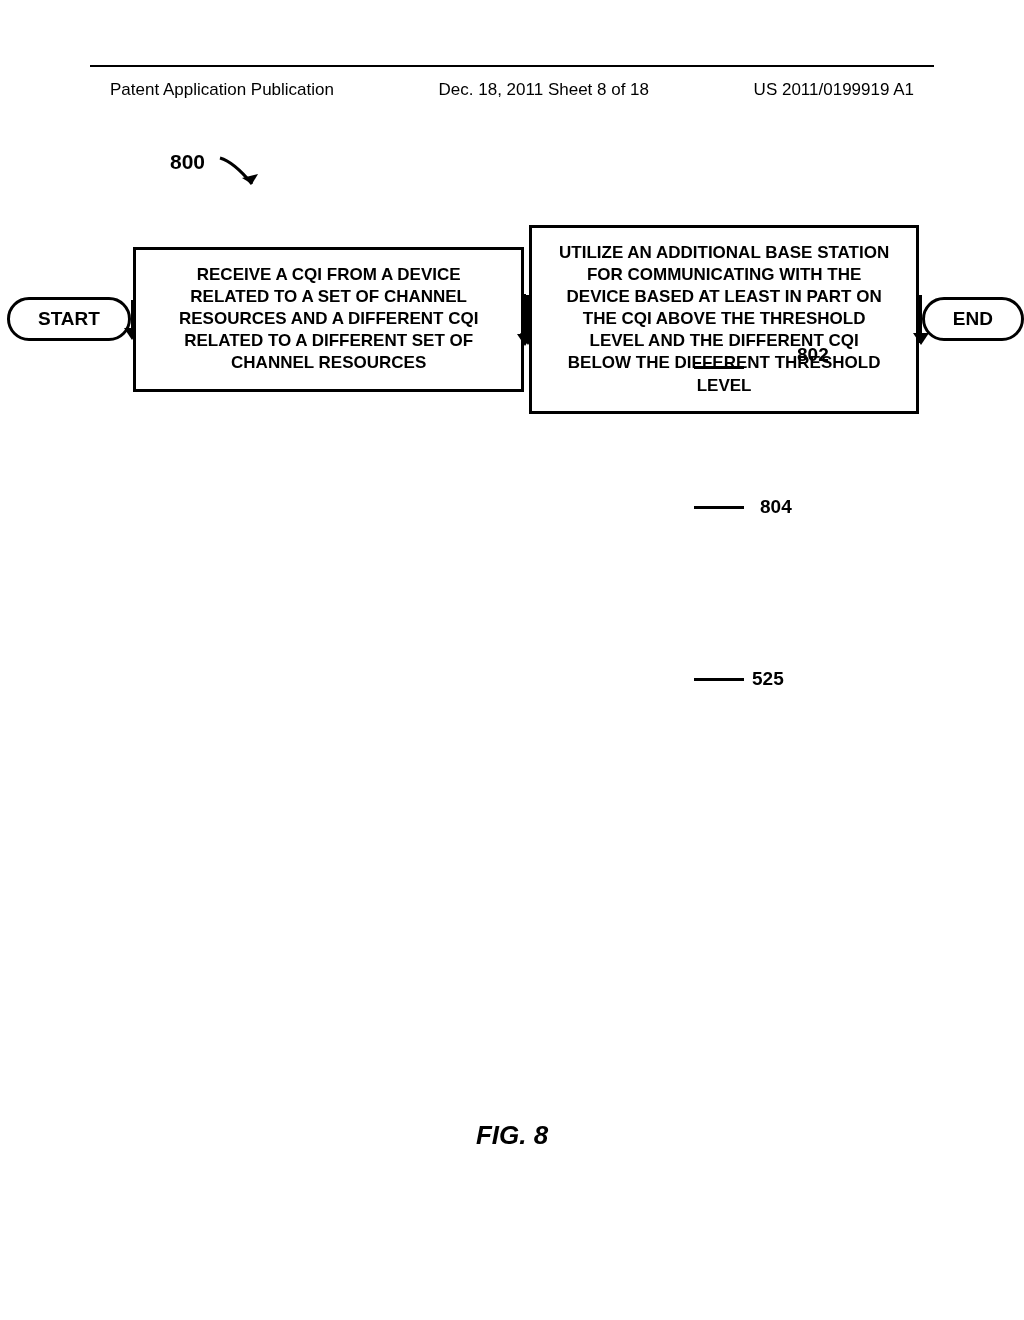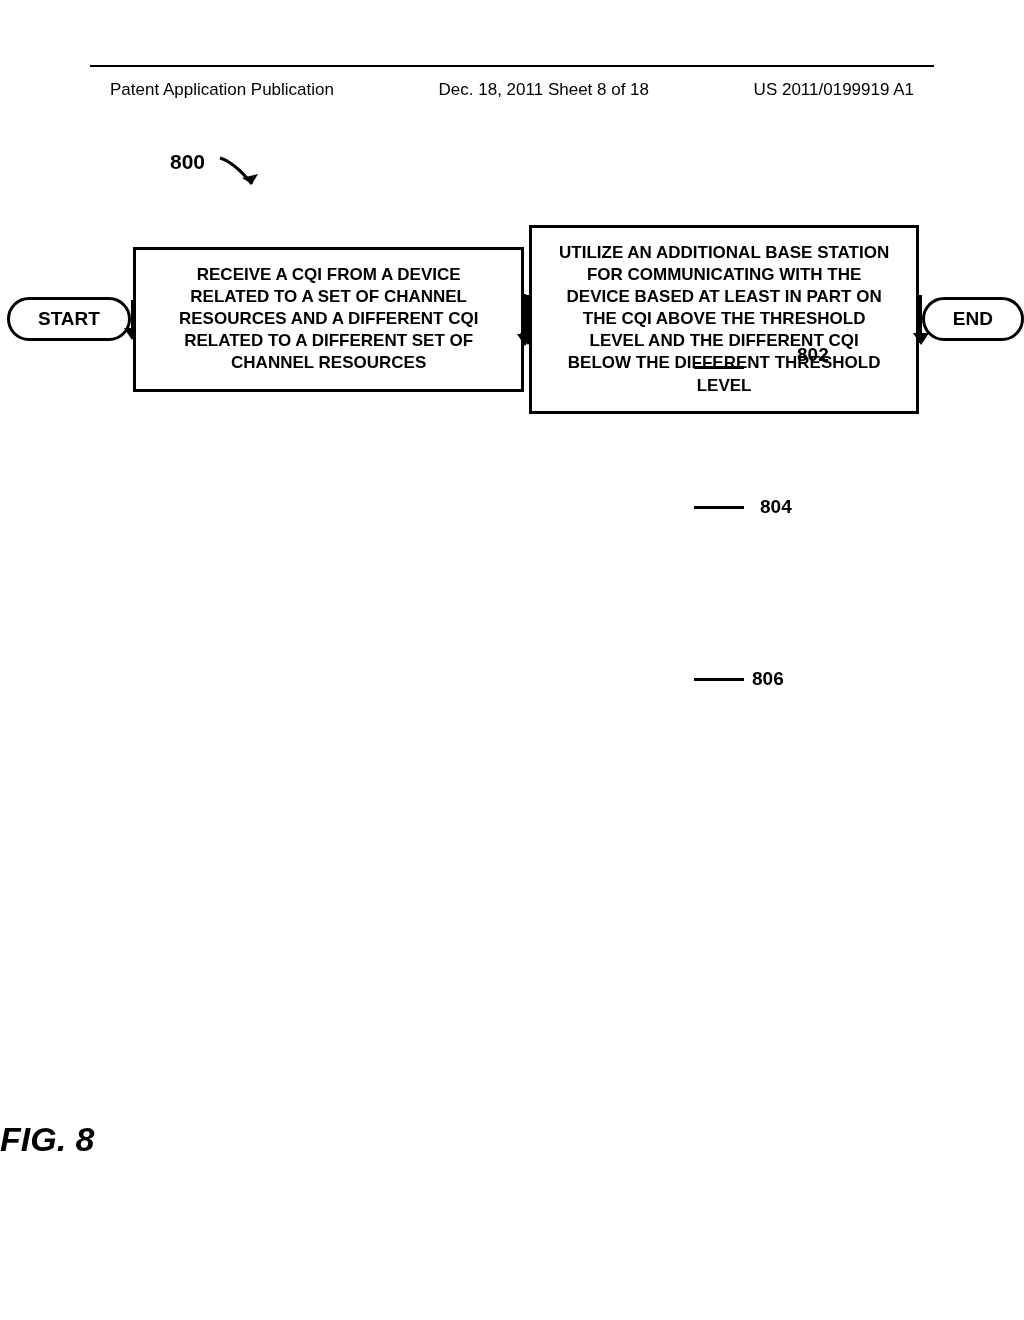--- a/index.html
+++ b/index.html
@@ -104,23 +104,24 @@
     .callout-line {
       position: absolute;
       height: 3px;
       background: black;
     }
     .figure-caption {
       position: absolute;
       top: 1120px;
       left: 0;
       right: 0;
+      text-align: center;
       font-weight: bold;
       font-style: italic;
-      font-size: 34px;
+      font-size: 26px;
     }
   </style>
 </head>
 <body>
 
 <div class="topline"></div>
 
 <div class="header">
   <span class="header-left">Patent Application Publication</span>
   <span class="header-center">Dec. 18, 2011  Sheet 8 of 18</span>
@@ -152,15 +153,15 @@
   <div class="terminal">END</div>
 </div>
 
 <div class="callout-line" style="top:366px; left:694px; width:50px;"></div>
 <div class="callout" style="top:344px; left:752px;margin-left:45px;">802</div>
 
 <div class="callout-line" style="top:506px; left:694px; width:50px;"></div>
 <div class="callout" style="top:496px; left:760px;">804</div>
 
 <div class="callout-line" style="top:678px; left:694px; width:50px;"></div>
-<div class="callout" style="top:668px; left:752px;">806</div>
+<div class="callout" style="top:668px; left:752px;">525</div>
 
 <div class="figure-caption">FIG. 8</div>
 
 </body></html>

